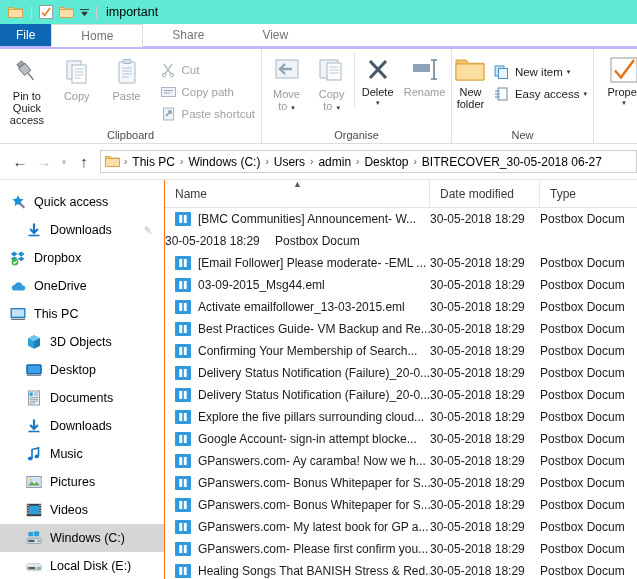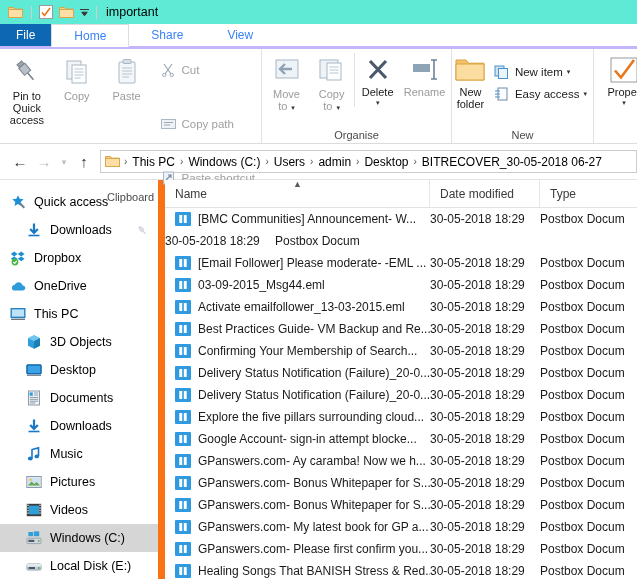--- a/index.html
+++ b/index.html
@@ -43,23 +43,23 @@
   .tabstrip {
     height: 22px;
     display: flex;
     align-items: stretch;
     background: #ffffff;
     border-bottom: 3px solid #c4b5fd;
     position: relative;
   }
   .tab {
     display: flex; align-items: center; justify-content: center;
-    padding: 0 22px;
+    padding: 0 29px;
     font-size: 12px;
-    color: #3b82f6;
+    color: #737373;
     box-sizing: border-box;
     cursor: default;
   }
   .tab.file {
     background: #0e67b2;
     color: #ffffff;
     font-weight: normal;
     padding: 0 16px;
   }
   .tab.active {
@@ -166,21 +166,21 @@
   
   .main {
     display: flex;
     height: 401px;
     border-top: 1px solid #e2e2e2;
     box-sizing: border-box;
   }
   .navpane {
     width: 165px;
     background: #ffffff;
-    border-right: 7px solid #f97316;
+    border-right: 1px solid #f97316;
     box-sizing: border-box;
     padding-top: 8px;
     overflow: hidden;
   }
   .navitem {
     height: 28px;
     display: flex;
     align-items: center;
     font-size: 12.5px;
     color: #000;
@@ -313,21 +313,21 @@
         <div class="big-btn disabled">
           <svg width="30" height="30" viewBox="0 0 30 30">
               <rect x="7" y="5" width="16" height="21" rx="1" fill="#f4f7fa" stroke="#a9b6c4"></rect>
               <rect x="11" y="2.5" width="8" height="4" rx="1" fill="#d7dfe7" stroke="#a9b6c4"></rect>
               <g stroke="#b8c4d0">
                 <path d="M10 11h10M10 14h10M10 17h10M10 20h7"></path>
               </g>
             </svg>
           <div class="lbl">Paste</div>
         </div>
-        <div class="stack" style="margin-left:4px;gap:32px;">
+        <div class="stack" style="margin-left:4px;">
           <div class="small-btn disabled">
             <span class="ico">
                 <svg width="14" height="14" viewBox="0 0 14 14">
                   <path d="M3 1l7 10M11 1L4 11" stroke="#9aa8b6" stroke-width="1.2" fill="none"></path>
                   <circle cx="3.3" cy="12" r="1.7" fill="none" stroke="#9aa8b6"></circle>
                   <circle cx="10.7" cy="12" r="1.7" fill="none" stroke="#9aa8b6"></circle>
                 </svg>
               </span>
             <span>Cut</span>
           </div>

